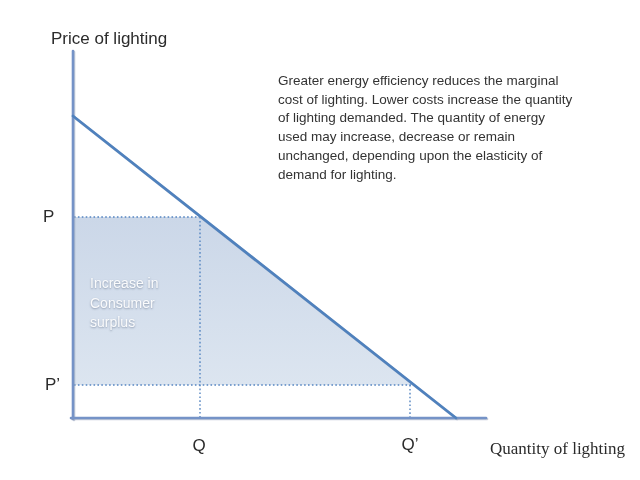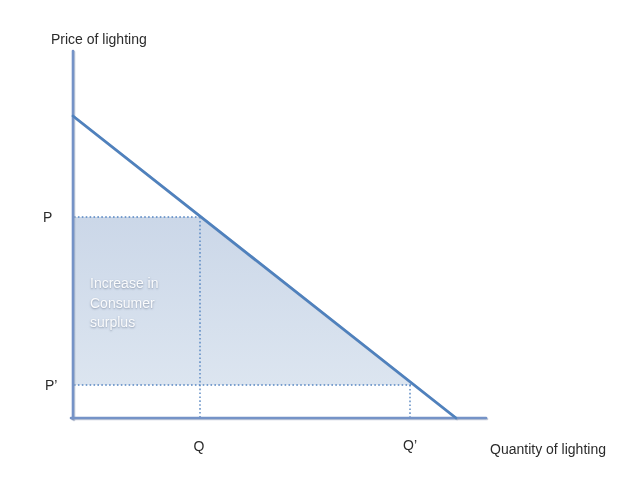--- a/index.html
+++ b/index.html
@@ -11,21 +11,21 @@
     position: relative;
     width: 640px;
     height: 480px;
     background: #ffffff;
     overflow: hidden;
     font-family: "Liberation Sans", sans-serif;
     color: #2b2b2b;
   }
   .lbl {
     position: absolute;
-    font-size: 14px;
+    font-size: 17px;
     line-height: 16px;
     color: #2b2b2b;
   }
   .annotation {
     position: absolute;
     left: 278px;
     top: 72px;
     width: 330px;
     font-size: 13.5px;
     line-height: 18.7px;
@@ -75,21 +75,21 @@
     stroke-dasharray: 1.6 2.3;
   }
   .shadowed {
     filter: drop-shadow(1px 1.5px 0.6px rgba(150,162,185,0.55));
   }
   .p-label    { left: 43px;  top: 209px; }
   .pp-label   { left: 45px;  top: 377px; }
   .q-label    { left: 188px; top: 438px; width: 22px; text-align: center; }
   .qp-label   { left: 398px; top: 437px; width: 24px; text-align: center; }
   .ylab       { left: 51px;  top: 31px; }
-  .xlab       { left: 490px; top: 441px; }
+  .xlab       { left: 490px; top: 441px; font-family: Liberation Serif, serif; }
 </style>
 </head>
 <body>
 
 <div class="stage">
 
   <div class="surplus-area"></div>
 
   <svg class="diagram-svg" width="640" height="480" viewBox="0 0 640 480">
 
@@ -99,20 +99,26 @@
     <line class="dotted" x1="410" y1="385" x2="410" y2="417"></line>
 
     <line class="axis shadowed" x1="73" y1="51" x2="73" y2="419"></line>
     <line class="axis shadowed" x1="71" y1="418" x2="486" y2="418"></line>
 
     <line class="curve shadowed" x1="73" y1="116" x2="456" y2="418"></line>
   </svg>
 
   <div class="lbl ylab">Price of lighting</div>
 
+  <div class="annotation">Greater energy efficiency reduces the marginal
+cost of lighting. Lower costs increase the quantity
+of lighting demanded. The quantity of energy
+used may increase, decrease or remain
+unchanged, depending upon the elasticity of
+demand for lighting.</div>
 
   <div class="lbl p-label">P</div>
 
   <div class="lbl pp-label">P’</div>
 
   <div class="surplus-text">Increase in
 Consumer
 surplus</div>
 
   <div class="lbl q-label">Q</div>

